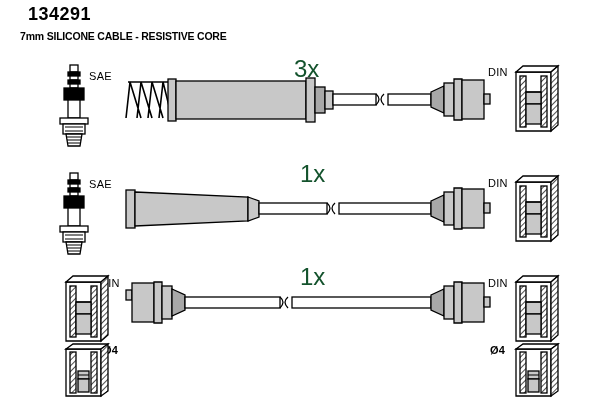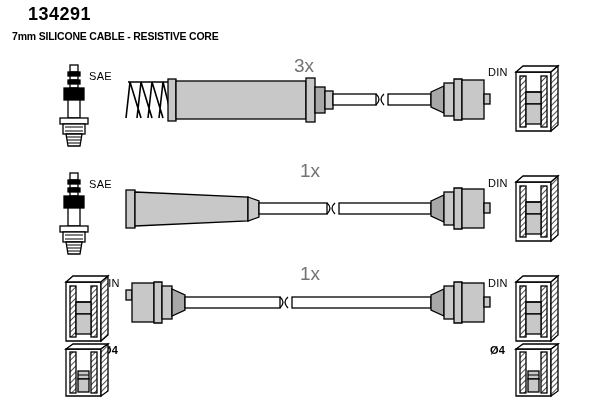--- a/index.html
+++ b/index.html
@@ -19,33 +19,33 @@
     position: absolute;
     left: 28px;
     top: 4px;
     font-size: 18px;
     font-weight: bold;
     letter-spacing: 0.5px;
     color: #000000;
   }
   #subtitle {
     position: absolute;
-    left: 12px;
+    left: 20px;
     top: 30px;
     font-size: 10.5px;
     font-weight: bold;
     letter-spacing: -0.2px;
     color: #000000;
     white-space: nowrap;
   }
   .qty {
     position: absolute;
-    font-size: 19px;
+    font-size: 24px;
     font-weight: normal;
-    color: #737373;
+    color: #14532d;
   }
   .term-label {
     position: absolute;
     font-size: 11px;
     font-weight: normal;
     color: #000000;
     letter-spacing: 0.3px;
   }
   .dia-label {
     position: absolute;

